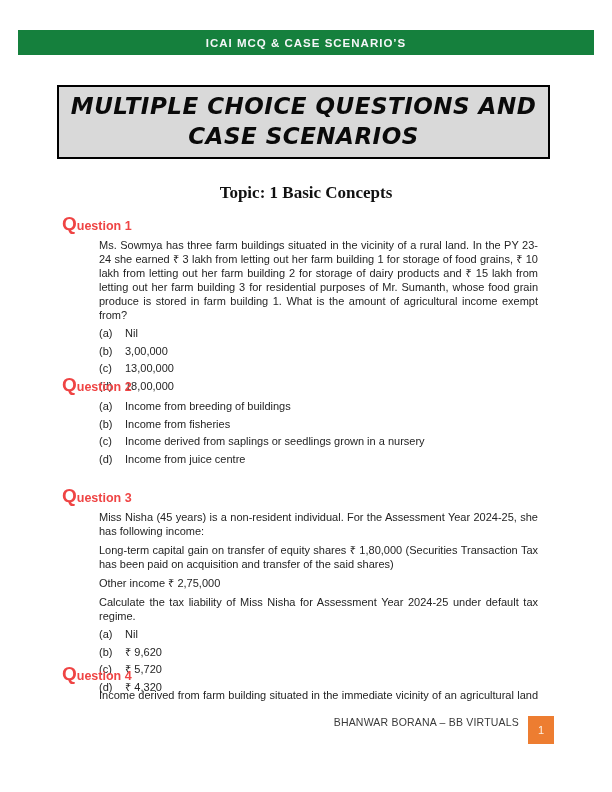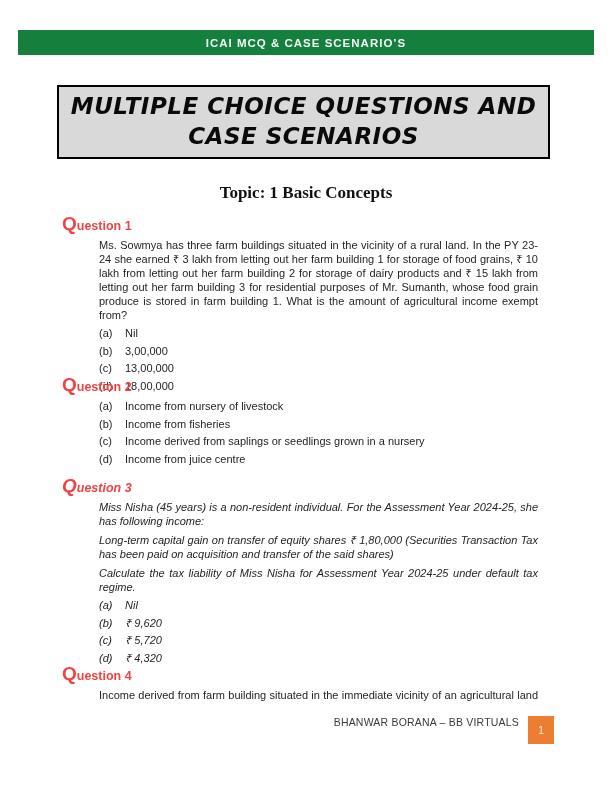--- a/index.html
+++ b/index.html
@@ -58,21 +58,21 @@
   }
 
   
   .qblock {
     position: absolute;
     left: 62px;
     width: 488px;
   }
   #q1 { top: 214px; }
   #q2 { top: 375px; }
-  #q3 { top: 476px; font-style: italic; }
+  #q3 { top: 486px; }
   #q4 { top: 664px; }
 
   .q-heading {
     font-size: 12.5px;
     font-weight: bold;
     line-height: 20px;
     margin-bottom: 2px;
     color: #ef4444;
   }
   .q-heading::first-letter {
@@ -163,21 +163,21 @@
         <span class="option-text">18,00,000</span>
       </div>
     </div>
   </div>
 
   <div class="qblock" id="q2">
     <div class="q-heading">Question 2</div>
     <div class="options">
       <div class="option-row">
         <span class="option-label">(a)</span>
-        <span class="option-text">Income from nursery of livestock</span>
+        <span class="option-text">Income from breeding of buildings</span>
       </div>
       <div class="option-row">
         <span class="option-label">(b)</span>
         <span class="option-text">Income from fisheries</span>
       </div>
       <div class="option-row">
         <span class="option-label">(c)</span>
         <span class="option-text">Income derived from saplings or seedlings grown in a nursery</span>
       </div>
       <div class="option-row">
@@ -185,20 +185,21 @@
         <span class="option-text">Income from juice centre</span>
       </div>
     </div>
   </div>
 
   <div class="qblock" id="q3">
     <div class="q-heading">Question 3</div>
     <div class="q-body">
       <p class="qp">Miss Nisha (45 years) is a non-resident individual. For the Assessment Year 2024-25, she has following income:</p>
       <p class="qp">Long-term capital gain on transfer of equity shares ₹ 1,80,000 (Securities Transaction Tax has been paid on acquisition and transfer of the said shares)</p>
+      <p class="qp">Other income ₹ 2,75,000</p>
       <p class="qp">Calculate the tax liability of Miss Nisha for Assessment Year 2024-25 under default tax regime.</p>
     </div>
     <div class="options">
       <div class="option-row">
         <span class="option-label">(a)</span>
         <span class="option-text">Nil</span>
       </div>
       <div class="option-row">
         <span class="option-label">(b)</span>
         <span class="option-text">₹ 9,620</span>

